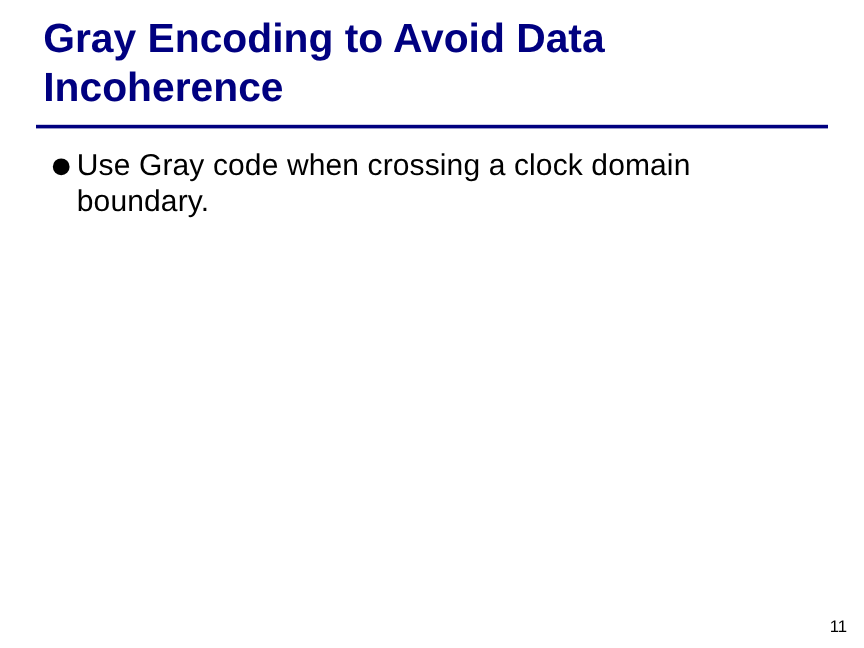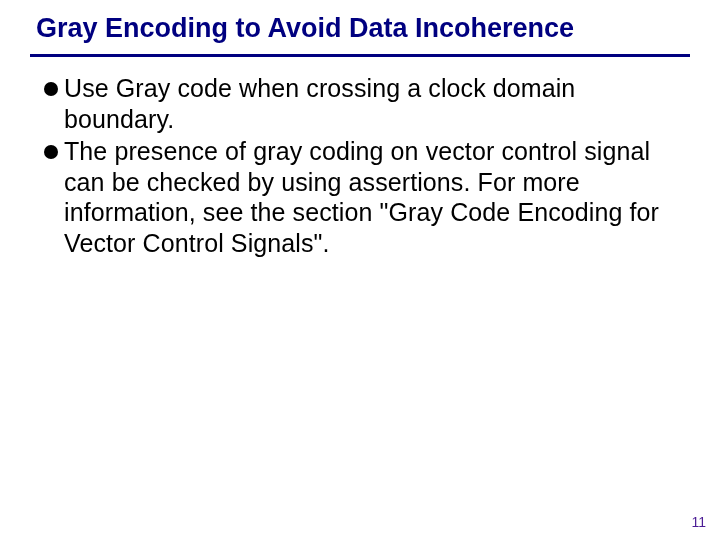--- a/index.html
+++ b/index.html
@@ -15,21 +15,21 @@
     height: 540px;
     position: relative;
     padding: 0;
   }
   .title-wrap {
     padding: 12px 30px 6px 36px;
   }
   .title {
     color: #000080;
     font-weight: bold;
-    font-size: 27px;
+    font-size: 34px;
     line-height: 1.2;
   }
   .rule {
     margin: 4px 30px 0 30px;
     height: 3px;
     background: #000080;
   }
   .content {
     padding: 16px 44px 0 44px;
   }
@@ -50,21 +50,21 @@
   .bullet-text {
     color: #000000;
     font-size: 25px;
     line-height: 1.22;
     letter-spacing: 0.1px;
   }
   .page-num {
     position: absolute;
     right: 14px;
     bottom: 10px;
-    color: #4c1d95;
+    color: #000000;
     font-size: 14px;
   }
 </style>
 </head>
 <body>
 
 <div class="slide">
 
   <div class="title-wrap">
     <div class="title">Gray Encoding to Avoid Data Incoherence</div>
@@ -72,22 +72,18 @@
   <div class="rule"></div>
 
   <div class="content">
 
     <div class="bullet-item">
       <div class="dot"></div>
       <div class="bullet-text">Use Gray code when crossing a clock domain boundary.</div>
     </div>
 
 
-    <div class="bullet-item">
-      <div class="dot"></div>
-      <div class="bullet-text">The presence of gray coding on vector control signal can be checked by using assertions. For more information, see the section "Gray Code Encoding for Vector Control Signals".</div>
-    </div>
 
   </div>
 
   <div class="page-num">11</div>
 
 </div>
 
 </body></html>

